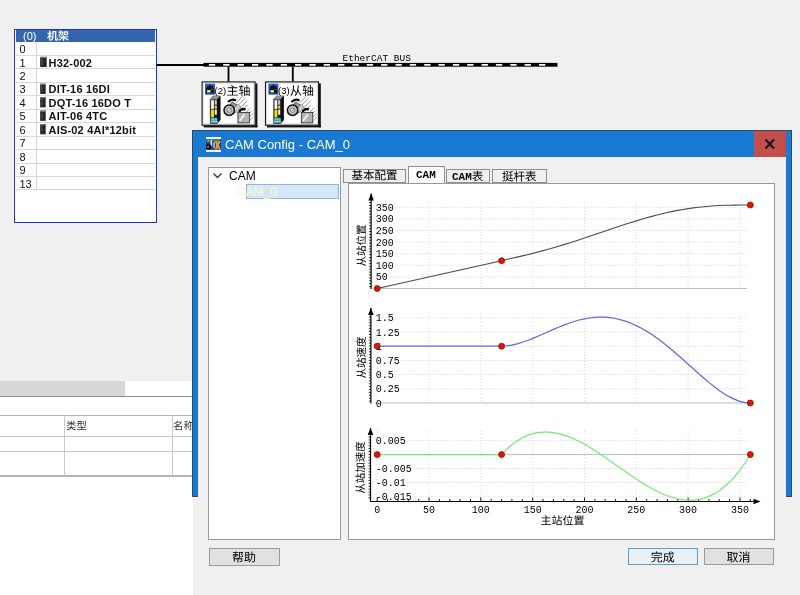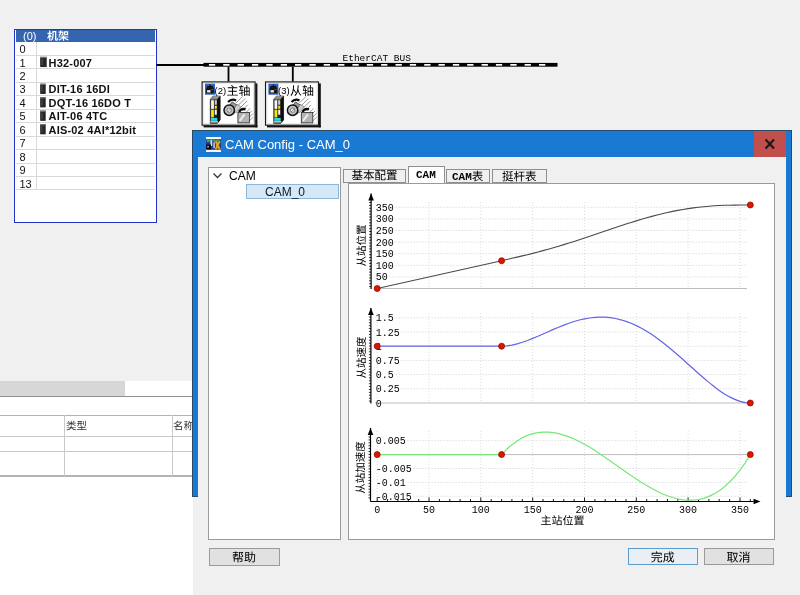--- a/index.html
+++ b/index.html
@@ -48,21 +48,21 @@
 </svg>
 <div class="abs" style="left:32px;top:6px;width:300px;height:16px;color:#fff;font-size:13px;line-height:16px;">CAM Config - CAM_0</div>
 <div class="abs" style="left:561px;top:0;width:31.5px;height:26.5px;background:#c1504c;">
 <svg width="31.5" height="26.5" style="position:absolute;left:0;top:0;">
 <path d="M11.5 8.5 L20 17.5 M20 8.5 L11.5 17.5" stroke="#1a1a1a" stroke-width="2.2"></path>
       </svg>
     </div>
 <div class="abs" style="left:15.199999999999989px;top:36.5px;width:132.8px;height:373px;background:#fff;border:1px solid #9a9a9a;box-sizing:border-box;"></div>
 <div class="abs" style="left:52.5px;top:53.0px;width:93px;height:15px;background:#d5e8f8;border:1px solid #8fb8d8;box-sizing:border-box;"></div>
 <div class="abs" style="left:36px;top:38.0px;font-size:12px;color:#000;">CAM</div>
-<div class="abs" style="left:72px;top:54.0px;font-size:12px;color:#0f172a;">CAM_0</div>
+<div class="abs" style="left:44px;top:54.0px;font-size:12px;color:#fef9c3;">CAM_0</div>
 <svg class="abs" style="left:19px;top:40.5px;" width="12" height="10">
       <path d="M1.5 2.5 L5.5 6.5 L9.5 2.5" fill="none" stroke="#3c3c3c" stroke-width="1.4"></path>
     </svg>
 <div class="abs" style="left:150px;top:38.0px;width:63px;height:14.5px;background:#f0f0f0;border:1px solid #8f8f8f;box-sizing:border-box;"></div>
 <div class="abs" style="left:214.5px;top:35.0px;width:37.0px;height:18.5px;background:#fff;border:1px solid #8f8f8f;border-bottom:none;box-sizing:border-box;"></div>
 <div class="abs" style="left:253px;top:38.0px;width:43.5px;height:14.5px;background:#f0f0f0;border:1px solid #8f8f8f;box-sizing:border-box;"></div>
 <div class="abs" style="left:299px;top:38.0px;width:54.5px;height:14.5px;background:#f0f0f0;border:1px solid #8f8f8f;box-sizing:border-box;"></div>
 <div class="abs" style="left:223px;top:38.5px;font-family:'Liberation Mono',monospace;font-weight:bold;font-size:11px;">CAM</div>
 <div class="abs" style="left:259px;top:40.5px;font-family:'Liberation Mono',monospace;font-weight:bold;font-size:11px;">CAM</div>
 <div class="abs" style="left:154.5px;top:52.5px;width:427px;height:357px;background:#fff;border:1px solid #9a9a9a;box-sizing:border-box;"></div>
@@ -274,21 +274,21 @@
     <rect x="40.2" y="110.65" width="5.5" height="10.2" fill="#262626"></rect>
     <rect x="40.2" y="110.65" width="5.5" height="1.2" fill="#777"></rect>
     <rect x="40.2" y="112.65" width="2.5" height="6.2" fill="#404040"></rect>
     <rect x="40.2" y="124.1" width="5.5" height="10.2" fill="#262626"></rect>
     <rect x="40.2" y="124.1" width="5.5" height="1.2" fill="#777"></rect>
     <rect x="40.2" y="126.1" width="2.5" height="6.2" fill="#404040"></rect>
   </svg>
 <div class="abs" style="left:23px;top:30px;font-size:11px;color:#fff;">(0)</div>
 <div class="abs" style="left:19.5px;top:43.1px;font-size:11px;color:#111;">0</div>
 <div class="abs" style="left:19.5px;top:56.6px;font-size:11px;color:#111;">1</div>
-<div class="abs" style="left:48.5px;top:56.6px;font-size:11px;font-weight:600;color:#111;letter-spacing:0.2px;">H32-007</div>
+<div class="abs" style="left:48.5px;top:56.6px;font-size:11px;font-weight:600;color:#111;letter-spacing:0.2px;">H32-002</div>
 <div class="abs" style="left:19.5px;top:70.0px;font-size:11px;color:#111;">2</div>
 <div class="abs" style="left:19.5px;top:83.4px;font-size:11px;color:#111;">3</div>
 <div class="abs" style="left:48.5px;top:83.4px;font-size:11px;font-weight:700;color:#111;letter-spacing:0.2px;">DIT-16 16DI</div>
 <div class="abs" style="left:19.5px;top:96.9px;font-size:11px;color:#111;">4</div>
 <div class="abs" style="left:48.5px;top:96.9px;font-size:11px;font-weight:700;color:#111;letter-spacing:0.2px;">DQT-16 16DO T</div>
 <div class="abs" style="left:19.5px;top:110.3px;font-size:11px;color:#111;">5</div>
 <div class="abs" style="left:48.5px;top:110.3px;font-size:11px;font-weight:600;color:#111;letter-spacing:0.2px;">AIT-06 4TC</div>
 <div class="abs" style="left:19.5px;top:123.8px;font-size:11px;color:#111;">6</div>
 <div class="abs" style="left:48.5px;top:123.8px;font-size:11px;font-weight:600;color:#111;letter-spacing:0.2px;">AIS-02 4AI*12bit</div>
 <div class="abs" style="left:19.5px;top:137.2px;font-size:11px;color:#111;">7</div>

